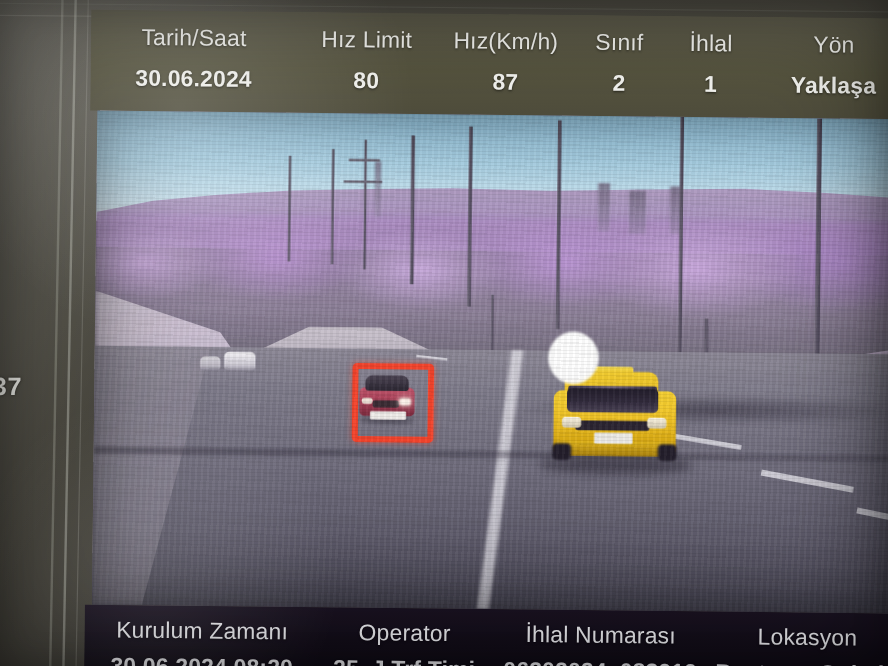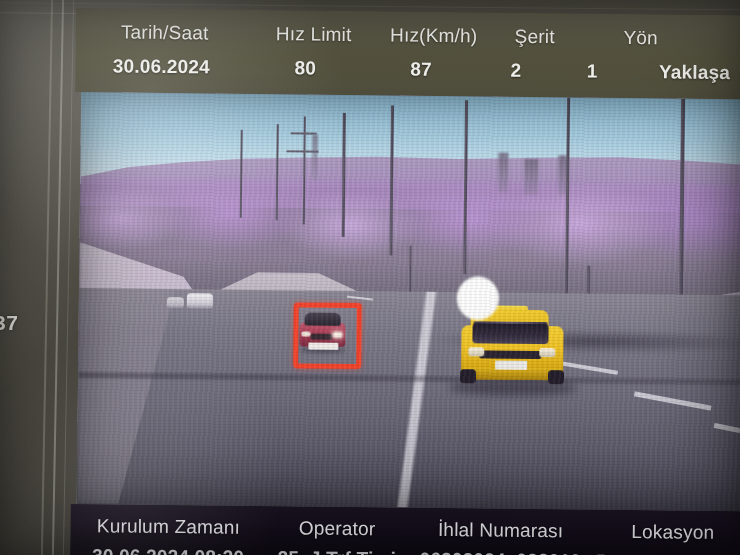--- a/index.html
+++ b/index.html
@@ -285,21 +285,22 @@
 
   <div class="edge-fragment">37</div>
 
   <div id="app-window">
 
     <div class="meta-bar top">
       <div class="meta-row labels">
         <div class="meta-cell lbl c-date">Tarih/Saat</div>
         <div class="meta-cell lbl c-limit">Hız Limit</div>
         <div class="meta-cell lbl c-speed">Hız(Km/h)</div>
-        <div class="meta-cell lbl c-lane">Şerit</div>
+        <div class="meta-cell lbl c-class">Sınıf</div>
+        <div class="meta-cell lbl c-lane">İhlal</div>
         <div class="meta-cell lbl c-dir">Yön</div>
       </div>
       <div class="meta-row values">
         <div class="meta-cell val c-date">30.06.2024</div>
         <div class="meta-cell val c-limit">80</div>
         <div class="meta-cell val c-speed">87</div>
         <div class="meta-cell val c-class">2</div>
         <div class="meta-cell val c-lane">1</div>
         <div class="meta-cell val c-dir">Yaklaşa</div>
       </div>

